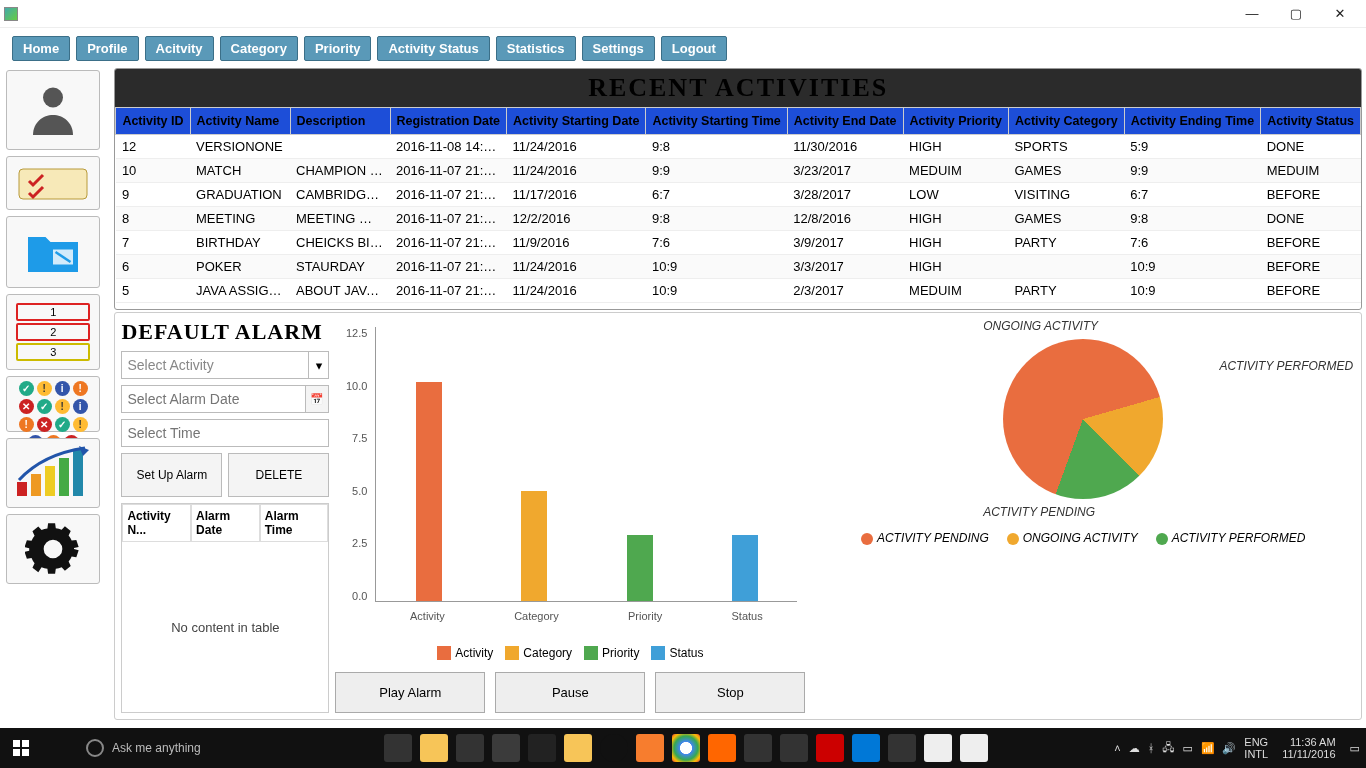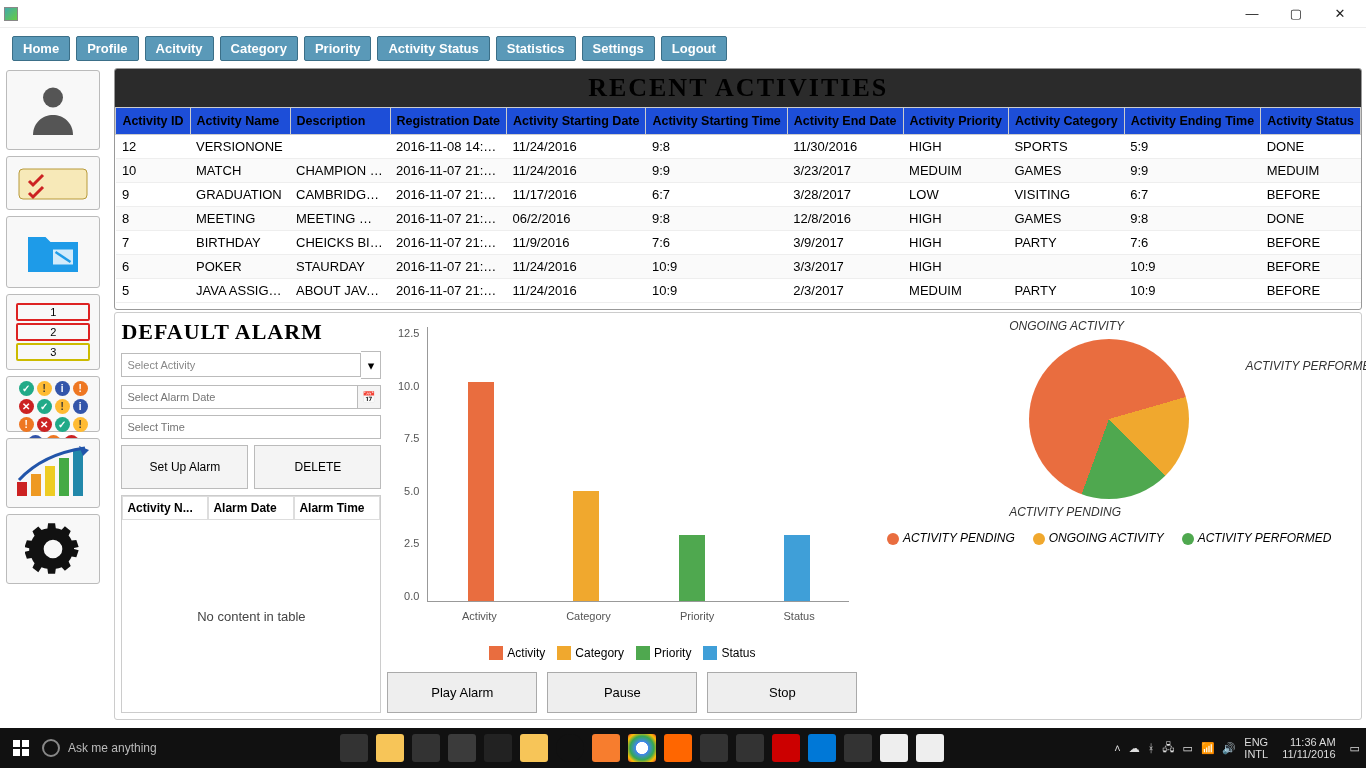--- a/index.html
+++ b/index.html
@@ -28,23 +28,23 @@
 .sidecard.gear { height: 70px; }
 .main { flex: 1; padding: 4px 4px 4px 8px; display: flex; flex-direction: column; gap: 2px; }
 .tablecard { border: 1px solid #999; border-radius: 3px; overflow: hidden; height: 242px; display: flex; flex-direction: column; }
 .tabletitle { background: #2b2b2b; color: #000; font-family: "Wide Latin","Engravers MT","Algerian","Georgia",serif; font-size: 26px; font-weight: bold; letter-spacing: 2px; text-align: center; padding: 4px 0; }
 .tablewrap { flex: 1; overflow: auto; }
 table { width: 100%; border-collapse: collapse; font-size: 13px; }
 th { background: #1d4ed8; border: 1px solid #ccc; padding: 6px 6px; text-align: left; font-weight: 600; white-space: nowrap; font-size: 12.5px; }
 td { border-bottom: 1px solid #eee; padding: 4px 6px; white-space: nowrap; overflow: hidden; text-overflow: ellipsis; max-width: 100px; }
 tr:nth-child(even) td { background: #fafafa; }
 .bottom { flex: 1; display: flex; gap: 6px; border: 1px solid #ccc; border-radius: 3px; padding: 6px; }
-.alarmcol { width: 260px; display: flex; flex-direction: column; gap: 6px; }
+.alarmcol { width: 208px; display: flex; flex-direction: column; gap: 6px; }
 .alarmtitle { font-family: Georgia, serif; font-weight: bold; font-size: 22px; letter-spacing: 1px; }
-.sel, .inp { border: 1px solid #bbb; padding: 5px; font-size: 11px; color: #888; background: #fff; width: 100%; }
+.sel, .inp { border: 1px solid #bbb; padding: 5px; font-size: 14px; color: #888; background: #fff; width: 100%; }
 .selwrap { display: flex; align-items: center; }
 .selwrap .selbtn { width: 20px; height: 28px; border: 1px solid #bbb; border-left: none; display:flex;align-items:center;justify-content:center; }
 .inpgroup { display: flex; }
 .inpgroup .calbtn { width: 26px; border: 1px solid #bbb; border-left: none; display:flex;align-items:center;justify-content:center; background:#f4f4f4; font-size:11px; }
 .btnrow { display: flex; gap: 6px; }
 .abtn { flex: 1; padding: 14px 4px; border: 1px solid #bbb; background: #f4f4f4; font-size: 12px; }
 .alarmtable { border: 1px solid #ccc; border-radius: 0; flex: 1; display: flex; flex-direction: column; }
 .alarmtable .ath { display: flex; }
 .alarmtable .ath div { flex: 1; border: 1px solid #ddd; padding: 4px; font-size: 12px; font-weight: 600; text-align:left; }
 .alarmtable .empty { flex: 1; display: flex; align-items: center; justify-content: center; color: #444; font-size: 13px; }
@@ -59,21 +59,21 @@
 .legbox { width: 14px; height: 14px; }
 .playrow { display: flex; gap: 10px; padding-top: 8px; }
 .playbtn { flex:1; padding: 12px 4px; border: 1px solid #aaa; background: #eee; font-size: 13px; }
 .piecol { flex: 1; display: flex; flex-direction: column; align-items: center; justify-content: flex-start; position: relative; font-style: italic; }
 .pie { width: 160px; height: 160px; border-radius: 50%; position: relative; }
 .pielabels { position: absolute; inset: 0; font-size: 12px; color: #333; }
 .pieleg { display: flex; gap: 18px; font-size: 12px; padding-top: 12px; }
 .piedot { width: 12px; height: 12px; border-radius: 50%; display: inline-block; margin-right: 4px; vertical-align: middle; }
 .taskbar { position: absolute; left: 0; right: 0; bottom: 0; height: 40px; background: #111; display: flex; align-items: center; color: #fff; font-size: 12px; }
 .taskbar .start { width: 42px; display:flex;align-items:center;justify-content:center; }
-.taskbar .search { flex: 0 0 290px; display:flex;align-items:center;gap:8px;color:#bbb; }
+.taskbar .search { flex: 0 0 290px; display:flex;align-items:center;gap:8px;color:#bbb;margin-left:44px; }
 .taskbar .cortana { width:18px;height:18px;border:2px solid #888;border-radius:50%; }
 .taskbar .icons { flex: 1; display: flex; align-items: center; gap: 8px; padding-left: 8px; }
 .taskbar .ticon { width: 28px; height: 28px; background: #333; border-radius: 3px; }
 .taskbar .tray { display: flex; align-items: center; gap: 8px; padding: 0 6px; color:#ddd; font-size: 11px; }
 .taskbar .clock { text-align: right; line-height: 1.1; padding: 0 6px; }
 svg { display:block; }
 </style>
 </head>
 <body>
 
@@ -219,21 +219,21 @@
                 <td>LOW</td>
                 <td>VISITING</td>
                 <td>6:7</td>
                 <td>BEFORE</td>
               </tr>
               <tr>
                 <td>8</td>
                 <td>MEETING</td>
                 <td>MEETING WITH ...</td>
                 <td>2016-11-07 21:3...</td>
-                <td>06/2/2016</td>
+                <td>12/2/2016</td>
                 <td>9:8</td>
                 <td>12/8/2016</td>
                 <td>HIGH</td>
                 <td>GAMES</td>
                 <td>9:8</td>
                 <td>DONE</td>
               </tr>
               <tr>
                 <td>7</td>
                 <td>BIRTHDAY</td>

